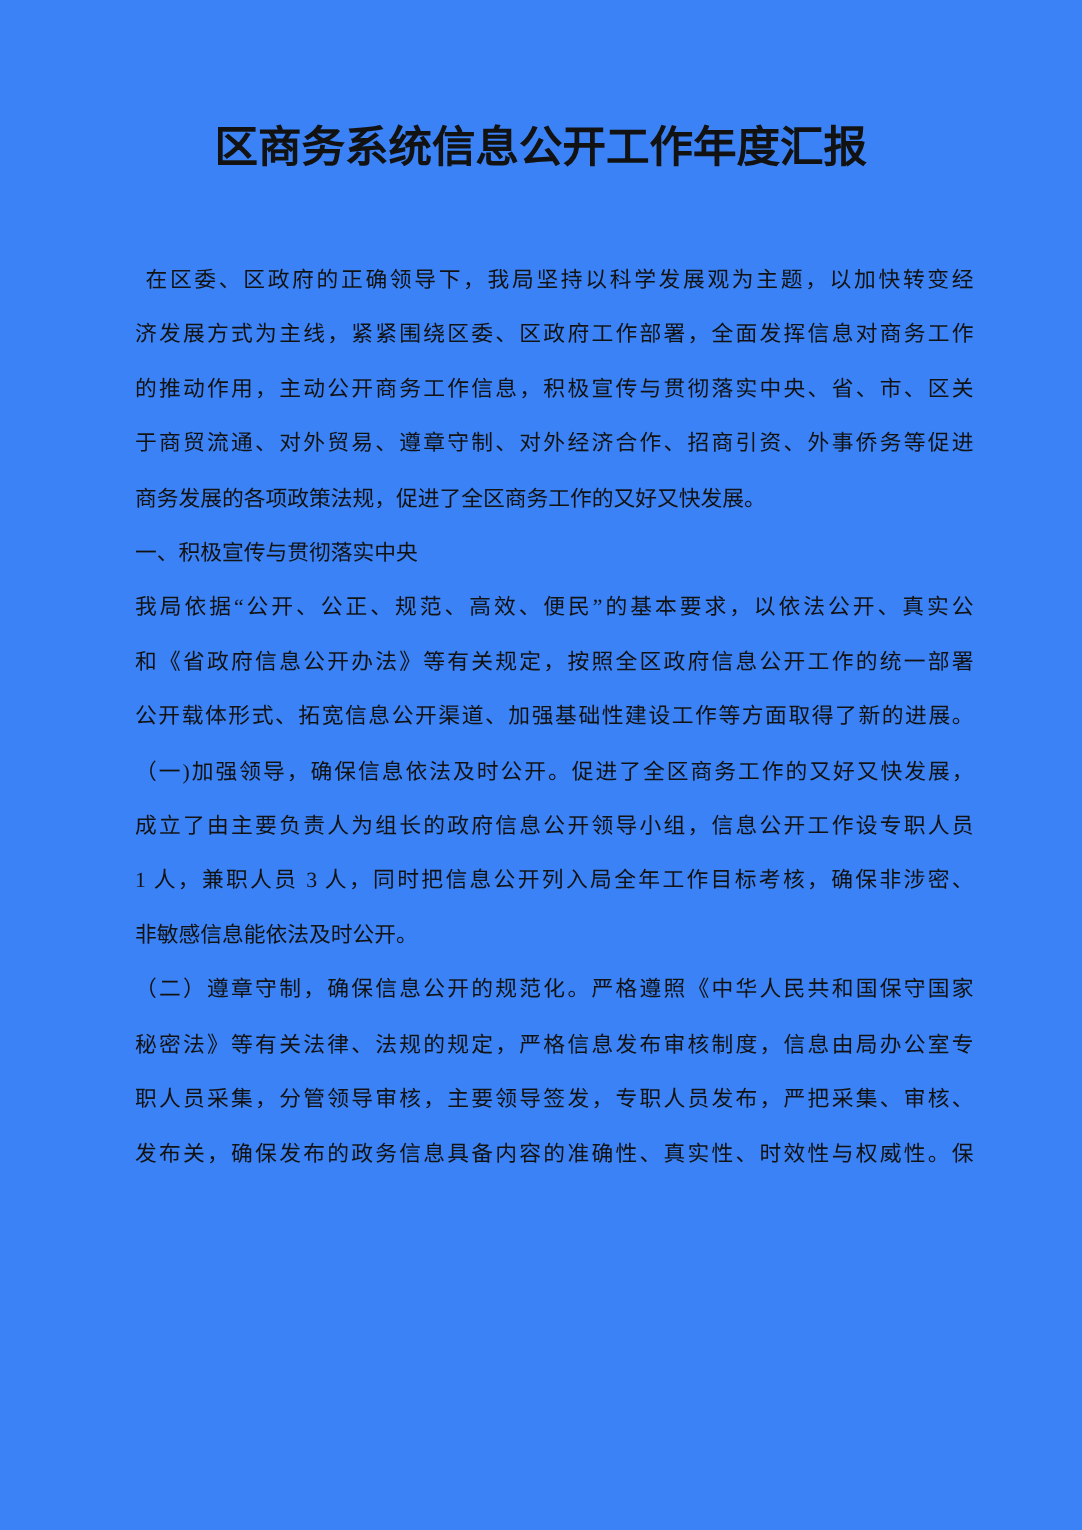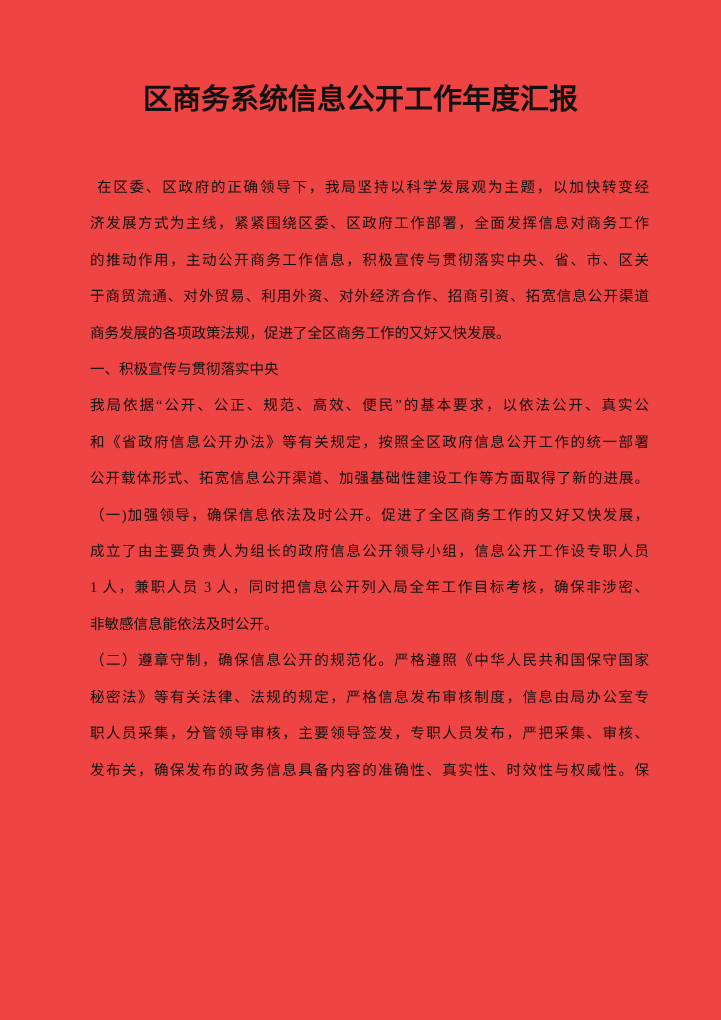--- a/index.html
+++ b/index.html
@@ -6,21 +6,21 @@
     margin: 0;
     padding: 0;
     background: #ffffff;
   }
   .page {
     position: relative;
     width: 721px;
     height: 1020px;
     box-sizing: border-box;
     padding-top: 78px;
-    background: #ef4444;
+    background: #3b82f6;
     overflow: hidden;
     font-family: "Liberation Serif", "DejaVu Serif", serif;
     color: #121212;
   }
   .doc-title {
     margin: 0;
     height: 42px;
     line-height: 42px;
     text-align: center;
     font-size: 29px;
@@ -54,21 +54,21 @@
 <body>
 
 <div class="page">
 
   <h1 class="doc-title">区商务系统信息公开工作年度汇报</h1>
 
   <div class="doc-body">
     <div class="line fill indent">在区委、区政府的正确领导下，我局坚持以科学发展观为主题，以加快转变经</div>
     <div class="line fill">济发展方式为主线，紧紧围绕区委、区政府工作部署，全面发挥信息对商务工作</div>
     <div class="line fill">的推动作用，主动公开商务工作信息，积极宣传与贯彻落实中央、省、市、区关</div>
-    <div class="line fill">于商贸流通、对外贸易、利用外资、对外经济合作、招商引资、拓宽信息公开渠道</div>
+    <div class="line fill">于商贸流通、对外贸易、遵章守制、对外经济合作、招商引资、外事侨务等促进</div>
     <div class="line">商务发展的各项政策法规，促进了全区商务工作的又好又快发展。</div>
     <div class="line">一、积极宣传与贯彻落实中央</div>
     <div class="line fill">我局依据“公开、公正、规范、高效、便民”的基本要求，以依法公开、真实公</div>
     <div class="line fill">和《省政府信息公开办法》等有关规定，按照全区政府信息公开工作的统一部署</div>
     <div class="line fill">公开载体形式、拓宽信息公开渠道、加强基础性建设工作等方面取得了新的进展。</div>
     <div class="line fill">（一)加强领导，确保信息依法及时公开。促进了全区商务工作的又好又快发展，</div>
     <div class="line fill">成立了由主要负责人为组长的政府信息公开领导小组，信息公开工作设专职人员</div>
     <div class="line fill">1 人，兼职人员 3 人，同时把信息公开列入局全年工作目标考核，确保非涉密、</div>
     <div class="line">非敏感信息能依法及时公开。</div>
     <div class="line fill">（二）遵章守制，确保信息公开的规范化。严格遵照《中华人民共和国保守国家</div>

